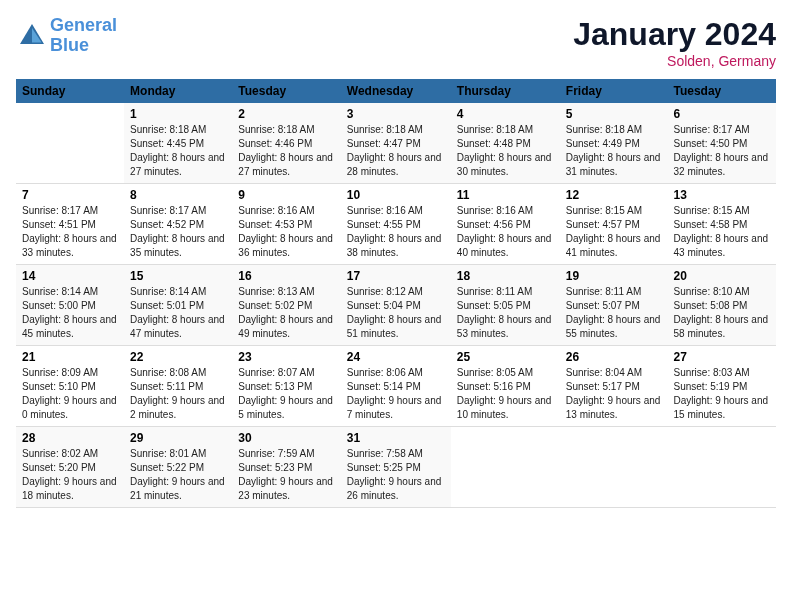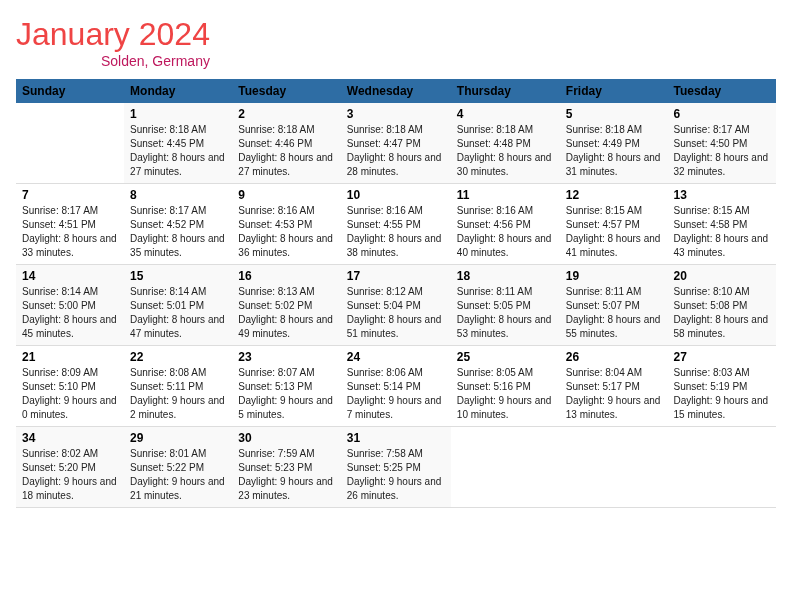--- a/index.html
+++ b/index.html
@@ -36,22 +36,22 @@
     .logo-icon {
       width: 32px;
       height: 32px;
       margin-right: 2px;
     }
     .title-block {
       text-align: right;
     }
     .month-title {
       font-size: 32px;
-      color: #ef4444;
-      font-weight: normal;
+      color: #0f172a;
+      font-weight: bold;
     }
     .subtitle {
       font-size: 14px;
       color: #be185d;
     }
     table {
       width: 100%;
       border-collapse: collapse;
       font-size: 10.5px;
     }
@@ -91,20 +91,30 @@
     }
     .empty-cell {
       background: #fff;
     }
   </style>
 </head>
 <body>
 
 <div class="container">
   <div class="header">
+    <div class="logo">
+      <svg class="logo-icon" viewBox="0 0 40 40">
+        <polygon points="20,5 35,30 5,30" fill="#2e6da4"></polygon>
+        <polygon points="20,10 32,28 20,28" fill="#5ba3d9"></polygon>
+      </svg>
+      <div class="logo-text">
+        <div><span>General</span></div>
+        <div><span style="color:#4a90d9">Blue</span></div>
+      </div>
+    </div>
     <div class="title-block">
       <div class="month-title">January 2024</div>
       <div class="subtitle">Solden, Germany</div>
     </div>
   </div>
 
   <table>
     <thead>
       <tr>
         <th>Sunday</th>
@@ -147,21 +157,21 @@
         <tr>
           <td><span class="day-num">21</span><span class="day-info">Sunrise: 8:09 AM<br>Sunset: 5:10 PM<br>Daylight: 9 hours and 0 minutes.</span></td>
           <td><span class="day-num">22</span><span class="day-info">Sunrise: 8:08 AM<br>Sunset: 5:11 PM<br>Daylight: 9 hours and 2 minutes.</span></td>
           <td><span class="day-num">23</span><span class="day-info">Sunrise: 8:07 AM<br>Sunset: 5:13 PM<br>Daylight: 9 hours and 5 minutes.</span></td>
           <td><span class="day-num">24</span><span class="day-info">Sunrise: 8:06 AM<br>Sunset: 5:14 PM<br>Daylight: 9 hours and 7 minutes.</span></td>
           <td><span class="day-num">25</span><span class="day-info">Sunrise: 8:05 AM<br>Sunset: 5:16 PM<br>Daylight: 9 hours and 10 minutes.</span></td>
           <td><span class="day-num">26</span><span class="day-info">Sunrise: 8:04 AM<br>Sunset: 5:17 PM<br>Daylight: 9 hours and 13 minutes.</span></td>
           <td><span class="day-num">27</span><span class="day-info">Sunrise: 8:03 AM<br>Sunset: 5:19 PM<br>Daylight: 9 hours and 15 minutes.</span></td>
         </tr>
         <tr>
-          <td><span class="day-num">34</span><span class="day-info">Sunrise: 8:02 AM<br>Sunset: 5:20 PM<br>Daylight: 9 hours and 18 minutes.</span></td>
+          <td><span class="day-num">28</span><span class="day-info">Sunrise: 8:02 AM<br>Sunset: 5:20 PM<br>Daylight: 9 hours and 18 minutes.</span></td>
           <td><span class="day-num">29</span><span class="day-info">Sunrise: 8:01 AM<br>Sunset: 5:22 PM<br>Daylight: 9 hours and 21 minutes.</span></td>
           <td><span class="day-num">30</span><span class="day-info">Sunrise: 7:59 AM<br>Sunset: 5:23 PM<br>Daylight: 9 hours and 23 minutes.</span></td>
           <td><span class="day-num">31</span><span class="day-info">Sunrise: 7:58 AM<br>Sunset: 5:25 PM<br>Daylight: 9 hours and 26 minutes.</span></td>
           <td class="empty-cell"></td>
           <td class="empty-cell"></td>
           <td class="empty-cell"></td>
         </tr>
       </tbody>
   </table>
 </div>

